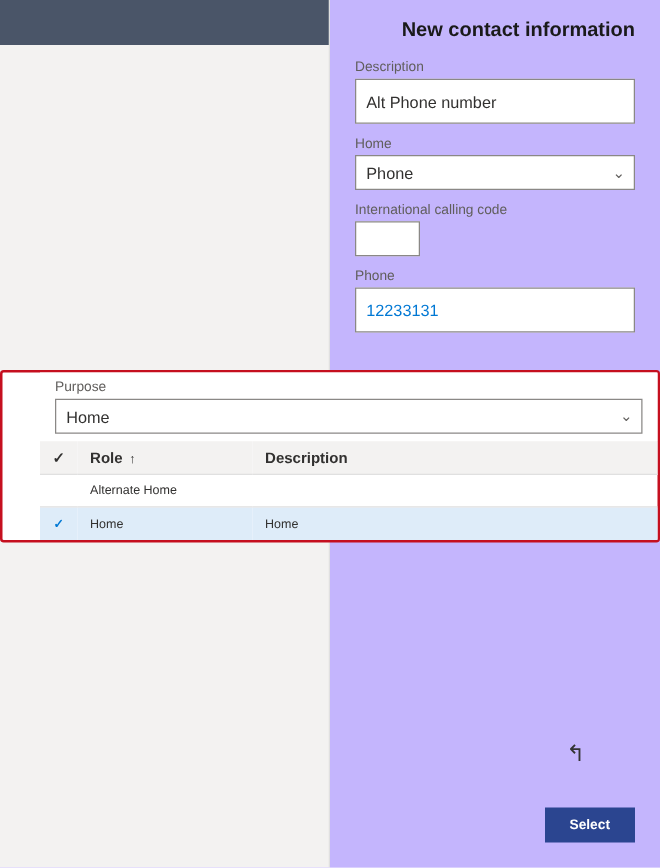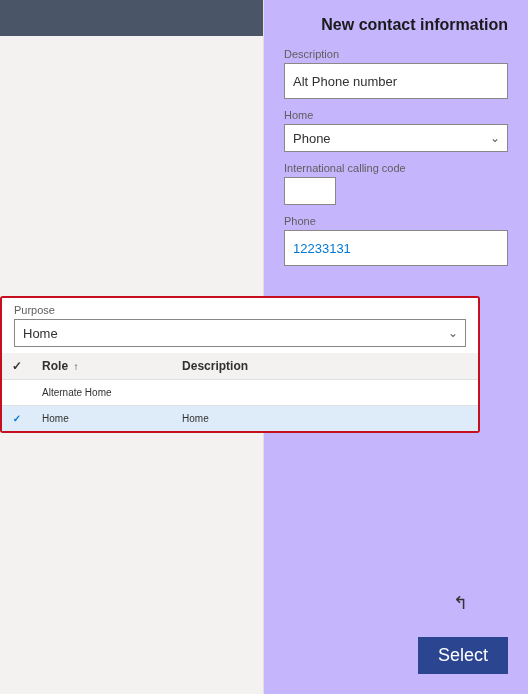--- a/index.html
+++ b/index.html
@@ -117,25 +117,26 @@
       color: #323130;
       background: #fff;
       outline: none;
     }
 
     
     .dropdown-overlay {
       position: absolute;
       left: -264px;
       top: 296px;
-      width: 480px;
+      width: 528px;
       background: #fff;
       border: 2px solid #c50f1f;
       border-radius: 3px;
       z-index: 10;
+      padding-left: 30px;
     }
 
     .purpose-row {
       padding: 6px 12px;
       background: #fff;
     }
 
     .purpose-label {
       font-size: 11px;
       color: #605e5c;
@@ -210,22 +211,22 @@
       position: absolute;
       bottom: 20px;
       right: 20px;
     }
 
     .select-btn {
       background: #2b4590;
       color: #fff;
       border: none;
       padding: 8px 20px;
-      font-size: 18px;
-      font-weight: 400;
+      font-size: 11px;
+      font-weight: 700;
       cursor: pointer;
       min-width: 70px;
     }
 
     .cursor-icon {
       position: absolute;
       bottom: 80px;
       right: 60px;
       font-size: 18px;
       color: #333;

